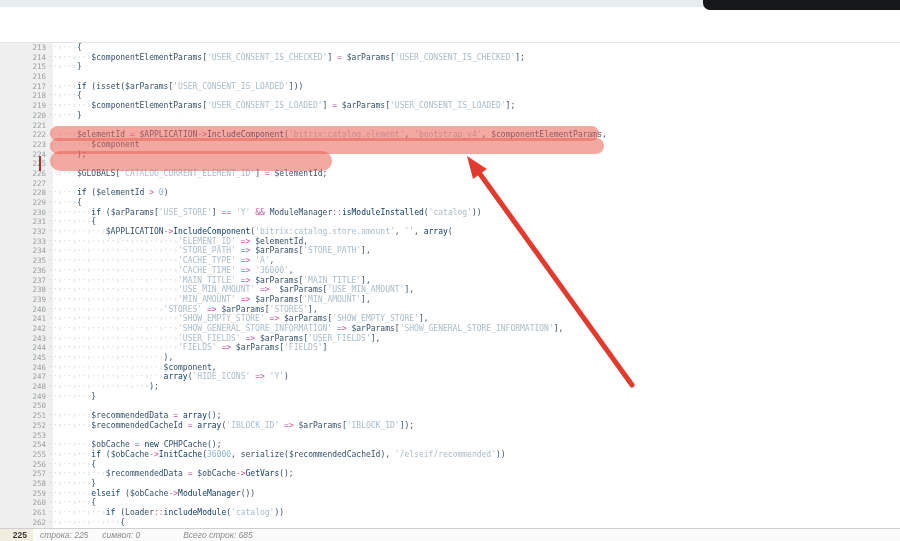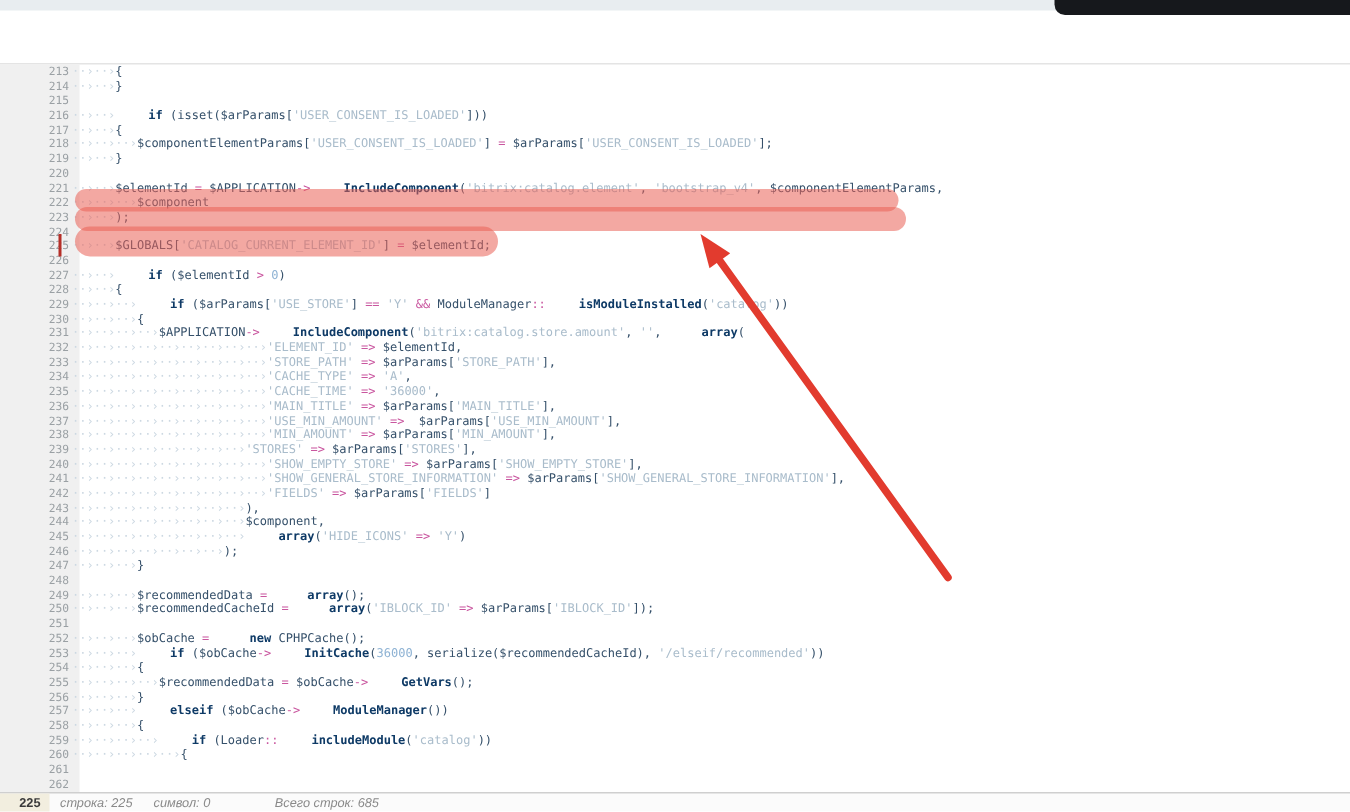--- a/index.html
+++ b/index.html
@@ -13,21 +13,21 @@
   .editor { position:absolute; left:0; top:42px; width:900px; height:486px;
             background:#ffffff; border-top:1px solid #e4e4e4; }
   .gutter { position:absolute; left:0; top:0; width:53px; height:486px; background:#f0f0f0; }
   .gutter .gnum { height:9.7px; line-height:9.7px; font-family:"DejaVu Sans Mono", monospace;
                   font-size:7.5px; color:#9aa0a4; text-align:right; padding-right:7px; }
   .code { position:absolute; left:33px; top:0; width:867px; height:486px; }
   .row { height:9.7px; line-height:9.7px; font-family:"DejaVu Sans Mono", monospace;
          font-size:8px; white-space:pre; padding-left:15px; color:#35506a; }
   .ws  { color:#ccd8e2; }
   .t-d { color:#35506a; }
-  .t-k { color:#0e3a66; font-weight:bold;margin-left:22px; }
+  .t-k { color:#0e3a66; font-weight:normal; }
   .t-s { color:#a9bccb; }
   .t-n { color:#8fb3d4; }
   .t-o { color:#c9569f; }
   .hl { position:absolute; background:rgba(233,96,85,0.55); border-radius:8px; z-index:5; }
   .hl1 { left:50px;  top:126px; width:549px; height:15px; }
   .hl2 { left:50px;  top:138px; width:554px; height:16px; }
   .hl3 { left:50px;  top:151px; width:282px; height:20px; border-radius:10px; }
   .caret { position:absolute; left:39px; top:156px; width:2px; height:15px;
            background:#b52f28; z-index:6; }
   .arrow-svg { position:absolute; left:0; top:0; width:900px; height:541px;
@@ -97,20 +97,21 @@
       <div class="gnum">256</div>
       <div class="gnum">257</div>
       <div class="gnum">258</div>
       <div class="gnum">259</div>
       <div class="gnum">260</div>
       <div class="gnum">261</div>
       <div class="gnum">262</div>
     </div>
   <div class="code" id="code-rows">
       <div class="row"><span class="ws">··›··›</span><span class="t-d">{</span></div>
+      <div class="row"><span class="ws">··›··›··›</span><span class="t-d">$componentElementParams[</span><span class="t-s">'USER_CONSENT_IS_CHECKED'</span><span class="t-d">] </span><span class="t-o">=</span><span class="t-d"> $arParams[</span><span class="t-s">'USER_CONSENT_IS_CHECKED'</span><span class="t-d">];</span></div>
       <div class="row"><span class="ws">··›··›</span><span class="t-d">}</span></div>
       <div class="row"></div>
       <div class="row"><span class="ws">··›··›</span><span class="t-k">if</span><span class="t-d"> (isset($arParams[</span><span class="t-s">'USER_CONSENT_IS_LOADED'</span><span class="t-d">]))</span></div>
       <div class="row"><span class="ws">··›··›</span><span class="t-d">{</span></div>
       <div class="row"><span class="ws">··›··›··›</span><span class="t-d">$componentElementParams[</span><span class="t-s">'USER_CONSENT_IS_LOADED'</span><span class="t-d">] </span><span class="t-o">=</span><span class="t-d"> $arParams[</span><span class="t-s">'USER_CONSENT_IS_LOADED'</span><span class="t-d">];</span></div>
       <div class="row"><span class="ws">··›··›</span><span class="t-d">}</span></div>
       <div class="row"></div>
       <div class="row"><span class="ws">··›··›</span><span class="t-d">$elementId </span><span class="t-o">=</span><span class="t-d"> $APPLICATION</span><span class="t-o">-&gt;</span><span class="t-k">IncludeComponent</span><span class="t-d">(</span><span class="t-s">'bitrix:catalog.element'</span><span class="t-d">, </span><span class="t-s">'bootstrap_v4'</span><span class="t-d">, $componentElementParams,</span></div>
       <div class="row"><span class="ws">··›··›··›</span><span class="t-d">$component</span></div>
       <div class="row"><span class="ws">··›··›</span><span class="t-d">);</span></div>
@@ -125,20 +126,21 @@
       <div class="row"><span class="ws">··›··›··›··›··›··›··›··›··›</span><span class="t-s">'ELEMENT_ID'</span><span class="t-d"> </span><span class="t-o">=&gt;</span><span class="t-d"> $elementId,</span></div>
       <div class="row"><span class="ws">··›··›··›··›··›··›··›··›··›</span><span class="t-s">'STORE_PATH'</span><span class="t-d"> </span><span class="t-o">=&gt;</span><span class="t-d"> $arParams[</span><span class="t-s">'STORE_PATH'</span><span class="t-d">],</span></div>
       <div class="row"><span class="ws">··›··›··›··›··›··›··›··›··›</span><span class="t-s">'CACHE_TYPE'</span><span class="t-d"> </span><span class="t-o">=&gt;</span><span class="t-d"> </span><span class="t-s">'A'</span><span class="t-d">,</span></div>
       <div class="row"><span class="ws">··›··›··›··›··›··›··›··›··›</span><span class="t-s">'CACHE_TIME'</span><span class="t-d"> </span><span class="t-o">=&gt;</span><span class="t-d"> </span><span class="t-s">'36000'</span><span class="t-d">,</span></div>
       <div class="row"><span class="ws">··›··›··›··›··›··›··›··›··›</span><span class="t-s">'MAIN_TITLE'</span><span class="t-d"> </span><span class="t-o">=&gt;</span><span class="t-d"> $arParams[</span><span class="t-s">'MAIN_TITLE'</span><span class="t-d">],</span></div>
       <div class="row"><span class="ws">··›··›··›··›··›··›··›··›··›</span><span class="t-s">'USE_MIN_AMOUNT'</span><span class="t-d"> </span><span class="t-o">=&gt;</span><span class="t-d">  $arParams[</span><span class="t-s">'USE_MIN_AMOUNT'</span><span class="t-d">],</span></div>
       <div class="row"><span class="ws">··›··›··›··›··›··›··›··›··›</span><span class="t-s">'MIN_AMOUNT'</span><span class="t-d"> </span><span class="t-o">=&gt;</span><span class="t-d"> $arParams[</span><span class="t-s">'MIN_AMOUNT'</span><span class="t-d">],</span></div>
       <div class="row"><span class="ws">··›··›··›··›··›··›··›··›</span><span class="t-s">'STORES'</span><span class="t-d"> </span><span class="t-o">=&gt;</span><span class="t-d"> $arParams[</span><span class="t-s">'STORES'</span><span class="t-d">],</span></div>
       <div class="row"><span class="ws">··›··›··›··›··›··›··›··›··›</span><span class="t-s">'SHOW_EMPTY_STORE'</span><span class="t-d"> </span><span class="t-o">=&gt;</span><span class="t-d"> $arParams[</span><span class="t-s">'SHOW_EMPTY_STORE'</span><span class="t-d">],</span></div>
       <div class="row"><span class="ws">··›··›··›··›··›··›··›··›··›</span><span class="t-s">'SHOW_GENERAL_STORE_INFORMATION'</span><span class="t-d"> </span><span class="t-o">=&gt;</span><span class="t-d"> $arParams[</span><span class="t-s">'SHOW_GENERAL_STORE_INFORMATION'</span><span class="t-d">],</span></div>
+      <div class="row"><span class="ws">··›··›··›··›··›··›··›··›··›</span><span class="t-s">'USER_FIELDS'</span><span class="t-d"> </span><span class="t-o">=&gt;</span><span class="t-d"> $arParams[</span><span class="t-s">'USER_FIELDS'</span><span class="t-d">],</span></div>
       <div class="row"><span class="ws">··›··›··›··›··›··›··›··›··›</span><span class="t-s">'FIELDS'</span><span class="t-d"> </span><span class="t-o">=&gt;</span><span class="t-d"> $arParams[</span><span class="t-s">'FIELDS'</span><span class="t-d">]</span></div>
       <div class="row"><span class="ws">··›··›··›··›··›··›··›··›</span><span class="t-d">),</span></div>
       <div class="row"><span class="ws">··›··›··›··›··›··›··›··›</span><span class="t-d">$component,</span></div>
       <div class="row"><span class="ws">··›··›··›··›··›··›··›··›</span><span class="t-k">array</span><span class="t-d">(</span><span class="t-s">'HIDE_ICONS'</span><span class="t-d"> </span><span class="t-o">=&gt;</span><span class="t-d"> </span><span class="t-s">'Y'</span><span class="t-d">)</span></div>
       <div class="row"><span class="ws">··›··›··›··›··›··›··›</span><span class="t-d">);</span></div>
       <div class="row"><span class="ws">··›··›··›</span><span class="t-d">}</span></div>
       <div class="row"></div>
       <div class="row"><span class="ws">··›··›··›</span><span class="t-d">$recommendedData </span><span class="t-o">=</span><span class="t-d"> </span><span class="t-k">array</span><span class="t-d">();</span></div>
       <div class="row"><span class="ws">··›··›··›</span><span class="t-d">$recommendedCacheId </span><span class="t-o">=</span><span class="t-d"> </span><span class="t-k">array</span><span class="t-d">(</span><span class="t-s">'IBLOCK_ID'</span><span class="t-d"> </span><span class="t-o">=&gt;</span><span class="t-d"> $arParams[</span><span class="t-s">'IBLOCK_ID'</span><span class="t-d">]);</span></div>
       <div class="row"></div>

